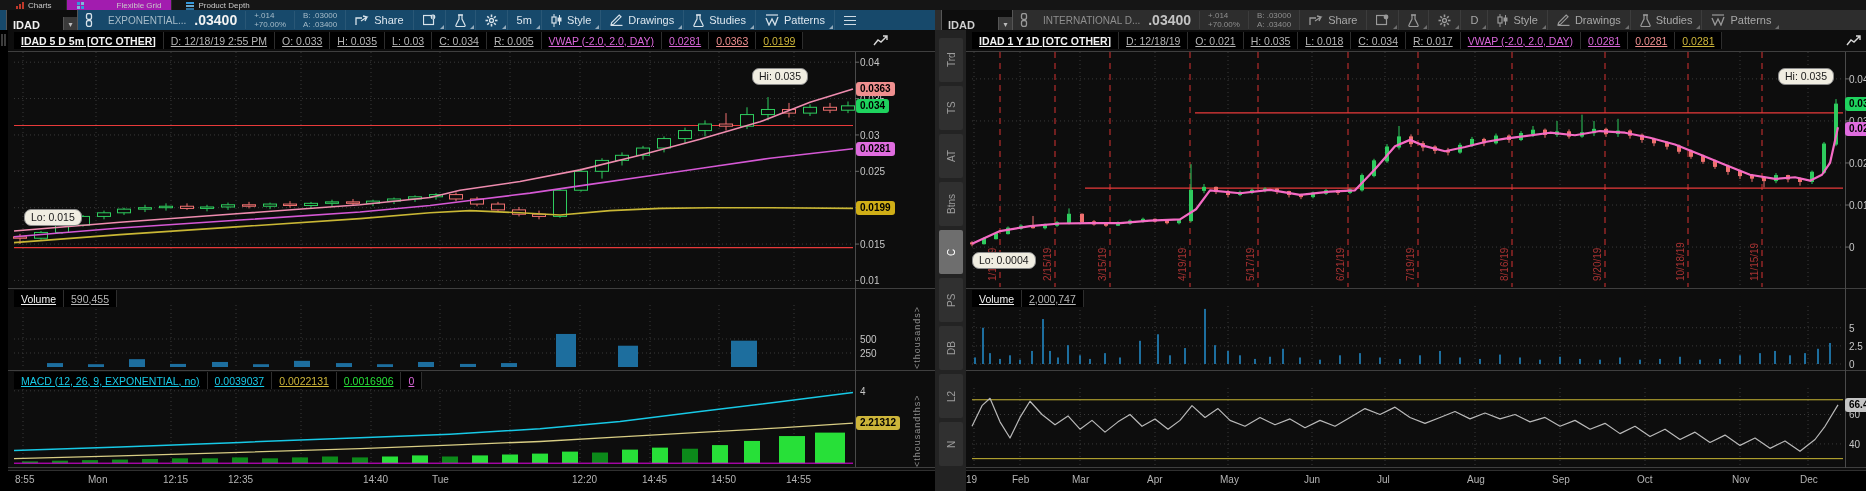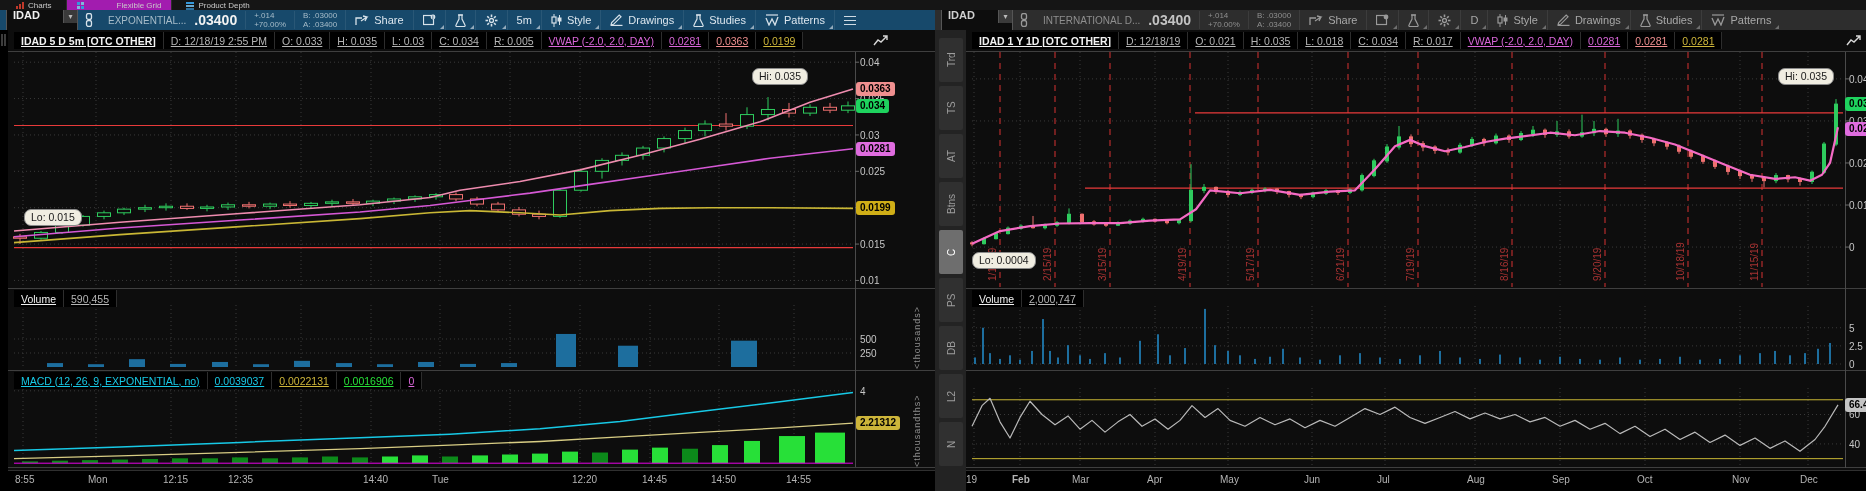--- a/index.html
+++ b/index.html
@@ -16,21 +16,21 @@
   .wt-bars i:nth-child(1){left:0;height:3px;} .wt-bars i:nth-child(2){left:3px;height:5px;} .wt-bars i:nth-child(3){left:6px;height:7px;}
   .wt-grid i { position:absolute; width:3px; height:3px; background:#3498db; }
   .wt-grid i:nth-child(1){left:0;top:0;} .wt-grid i:nth-child(2){left:4px;top:0;background:#7fb8dc;} .wt-grid i:nth-child(3){left:0;top:4px;background:#7fb8dc;} .wt-grid i:nth-child(4){left:4px;top:4px;}
   .wt-depth i { position:absolute; left:0; width:8px; height:2px; background:#3498db; }
   .wt-depth i:nth-child(1){top:0;} .wt-depth i:nth-child(2){top:3px;background:#6aa9cf;} .wt-depth i:nth-child(3){top:6px;background:#2a6f9e;}
 
   
   .toolbar { position:absolute; top:10px; height:20px; display:flex; align-items:center; overflow:hidden; }
   #toolbar-left  { left:0; width:935px; background:#17496b; }
   #toolbar-right { left:935px; width:931px; background:#2d2d2d; }
-  .symbox { display:flex; align-items:flex-start; height:24px; background:#0d0d0d; border:1px solid #555; margin-left:6px; }
+  .symbox { display:flex; align-items:flex-end; height:24px; background:#0d0d0d; border:1px solid #555; margin-left:6px; }
   .symtext { padding:0 6px; font-size:11px; font-weight:bold; color:#f0f0f0; min-width:56px; }
   .symarrow { width:14px; height:14px; background:#3a3a3a; color:#bbb; font-size:8px; display:flex; align-items:center; justify-content:center; border-left:1px solid #555; }
   .tbicon { display:flex; align-items:center; justify-content:center; width:22px; height:19px; position:relative; }
   .tb-btn { display:flex; align-items:center; gap:5px; padding:0 9px; height:20px; font-size:11px; color:#dce6ee; position:relative; border-left:1px solid rgba(255,255,255,0.08); white-space:nowrap; }
   #toolbar-right .tb-btn { color:#a8a8a8; border-left:1px solid #3c3c3c; }
   .caret::after { content:""; position:absolute; right:1px; bottom:1px; border-left:4px solid transparent; border-bottom:4px solid #93aabb; }
   #toolbar-right .caret::after { border-bottom-color:#6f6f6f; }
   .desc { font-size:10px; color:#a7bcc9; margin:0 8px; white-space:nowrap; }
   #toolbar-right .desc { color:#8f8f8f; }
   .bigprice { font-size:14px; font-weight:bold; color:#f2f2f2; margin-right:8px; }
@@ -865,21 +865,21 @@
       <div class="axbub" style="left: 856px; top: 82.1053px; background: rgb(239, 143, 143);">0.0363</div>
       <div class="axbub" style="left: 856px; top: 98.839px; background: rgb(30, 211, 94);">0.034</div>
       <div class="axbub" style="left: 856px; top: 141.765px; background: rgb(223, 108, 223);">0.0281</div>
       <div class="axbub" style="left: 856px; top: 201.424px; background: rgb(207, 174, 23);">0.0199</div>
       <div class="axbub" style="left: 856px; top: 416.2px; background: rgb(205, 181, 58);">2.21312</div>
       <div class="unitlab" style="left: 912px; top: 307px; height: 62px;">&lt;thousands&gt;</div>
       <div class="unitlab" style="left: 912px; top: 391px; height: 76px;">&lt;thousandths&gt;</div>
       <div class="hilo" style="left: 752px; top: 68px;">Hi: 0.035</div>
       <div class="hilo" style="left: 24px; top: 209px;">Lo: 0.015</div>
       <div class="timelab" style="left: 966px; top: 474px;">19</div>
-      <div class="timelab" style="left: 1012px; top: 474px; font-weight: bold;">Feb</div>
+      <div class="timelab" style="left: 1012px; top: 474px;">Feb</div>
       <div class="timelab" style="left: 1072px; top: 474px;">Mar</div>
       <div class="timelab" style="left: 1147px; top: 474px;">Apr</div>
       <div class="timelab" style="left: 1220px; top: 474px;">May</div>
       <div class="timelab" style="left: 1304px; top: 474px;">Jun</div>
       <div class="timelab" style="left: 1377px; top: 474px;">Jul</div>
       <div class="timelab" style="left: 1467px; top: 474px;">Aug</div>
       <div class="timelab" style="left: 1552px; top: 474px;">Sep</div>
       <div class="timelab" style="left: 1637px; top: 474px;">Oct</div>
       <div class="timelab" style="left: 1732px; top: 474px;">Nov</div>
       <div class="timelab" style="left: 1800px; top: 474px;">Dec</div>

